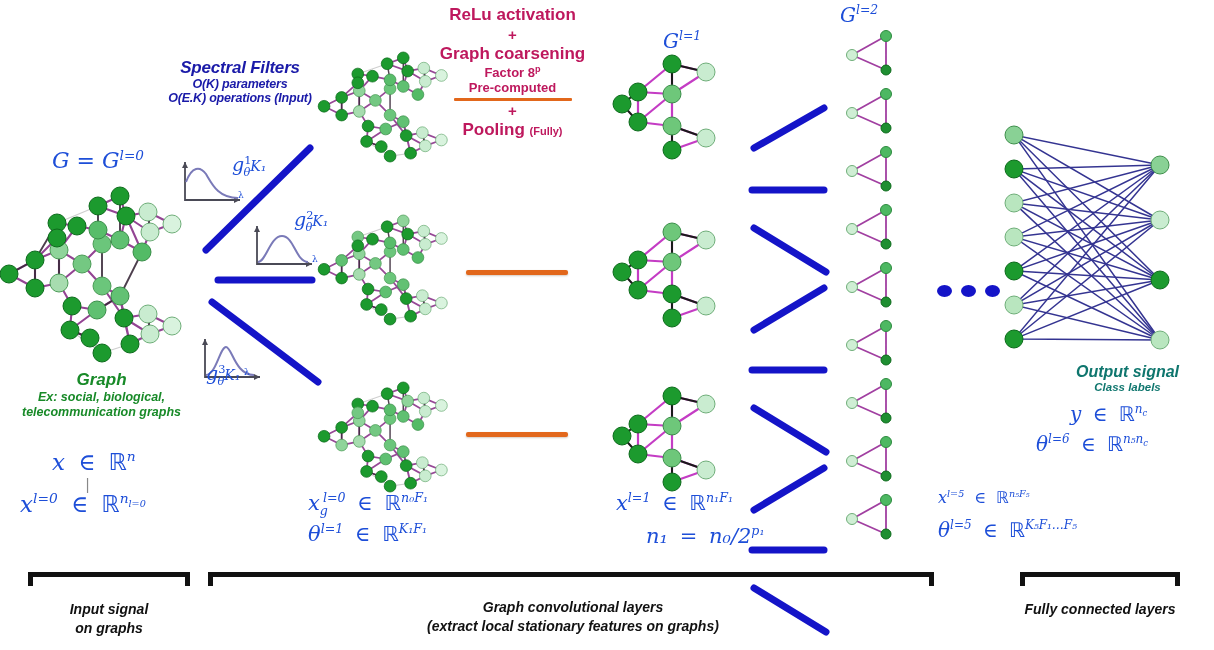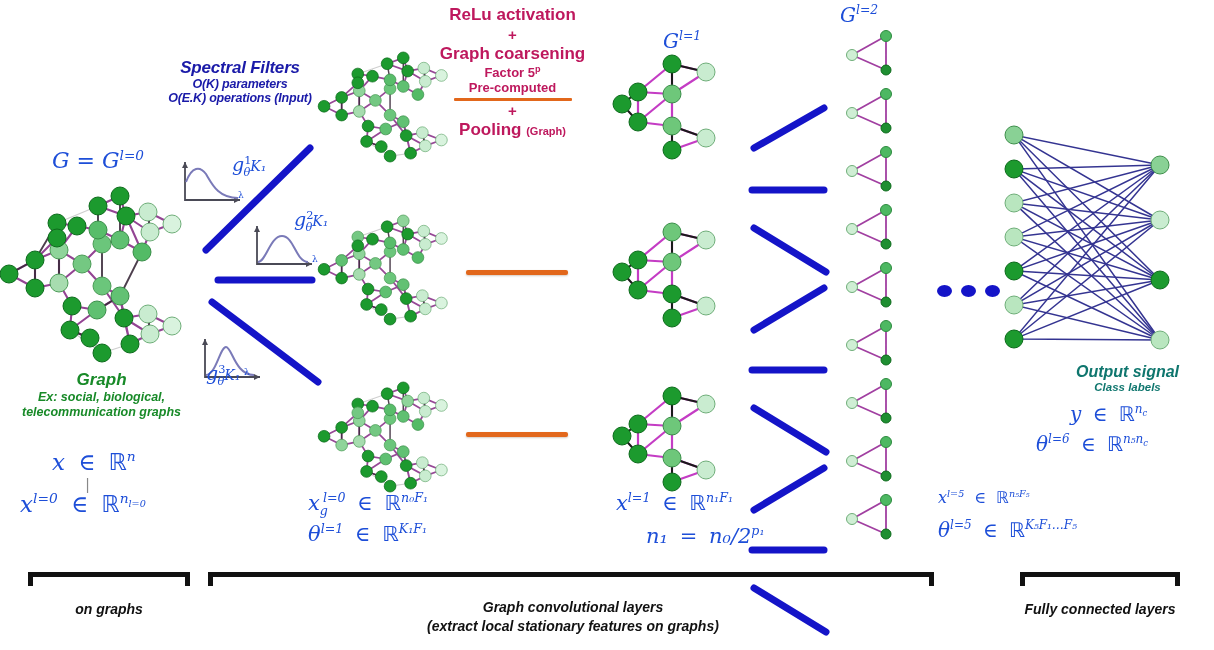--- a/index.html
+++ b/index.html
@@ -85,25 +85,25 @@
   <div class="abs title-blue" style="left:120px; top:58px; width:240px;">
     <span class="big">Spectral Filters</span>
     <span class="sm">O(K) parameters</span>
     <span class="sm">O(E.K) operations (Input)</span>
   </div>
 
   <div class="abs title-orange" style="left:420px; top:5px; width:185px;">
     <span class="big">ReLu activation</span>
     <span class="plus">+</span>
     <span class="big">Graph coarsening</span>
-    <span class="md"><span>Factor 5</span><sup style="font-size:70%"><span>p</span></sup></span>
+    <span class="md"><span>Factor 8</span><sup style="font-size:70%"><span>p</span></sup></span>
     <span class="md">Pre-computed</span>
     <div class="orange-rule"></div>
     <span class="plus">+</span>
-    <span class="big"><span>Pooling</span> <span class="sm">(Graph)</span></span>
+    <span class="big"><span>Pooling</span> <span class="sm">(Fully)</span></span>
   </div>
 
   <div class="abs math" style="left:52px; top:147px; font-size:22px;">
     <span class="mi">G  =  G</span><sup class="m" style="font-size:62%"><span class="mi">l=0</span></sup>
   </div>
 
   <div class="abs" style="left:2px; top:178px;">
     <svg width="200" height="200" viewBox="0 0 200 200">
       <g stroke="#8e3a8e" stroke-width="2.1" fill="none" opacity="0.95">
         <path d="M7 96 L33 82 M7 96 L33 110 M33 82 L33 110 M33 82 L57 72 M33 110 L57 105"></path>
@@ -666,20 +666,21 @@
       <div class="lft"></div>
       <div class="rgt"></div>
   </div>
   <div class="bracket" style="left:1020px; top:572px; width:160px;">
     <div class="bar"></div>
       <div class="lft"></div>
       <div class="rgt"></div>
   </div>
 
   <div class="abs caption" style="left:18px; top:600px; width:182px;">
+    <div>Input signal</div>
     <div>on graphs</div>
   </div>
   <div class="abs caption" style="left:300px; top:598px; width:546px;">
     <div>Graph convolutional layers</div>
     <div>(extract local stationary features on graphs)</div>
   </div>
   <div class="abs caption" style="left:1000px; top:600px; width:200px;">
     <div>Fully connected layers</div>
   </div>
 

